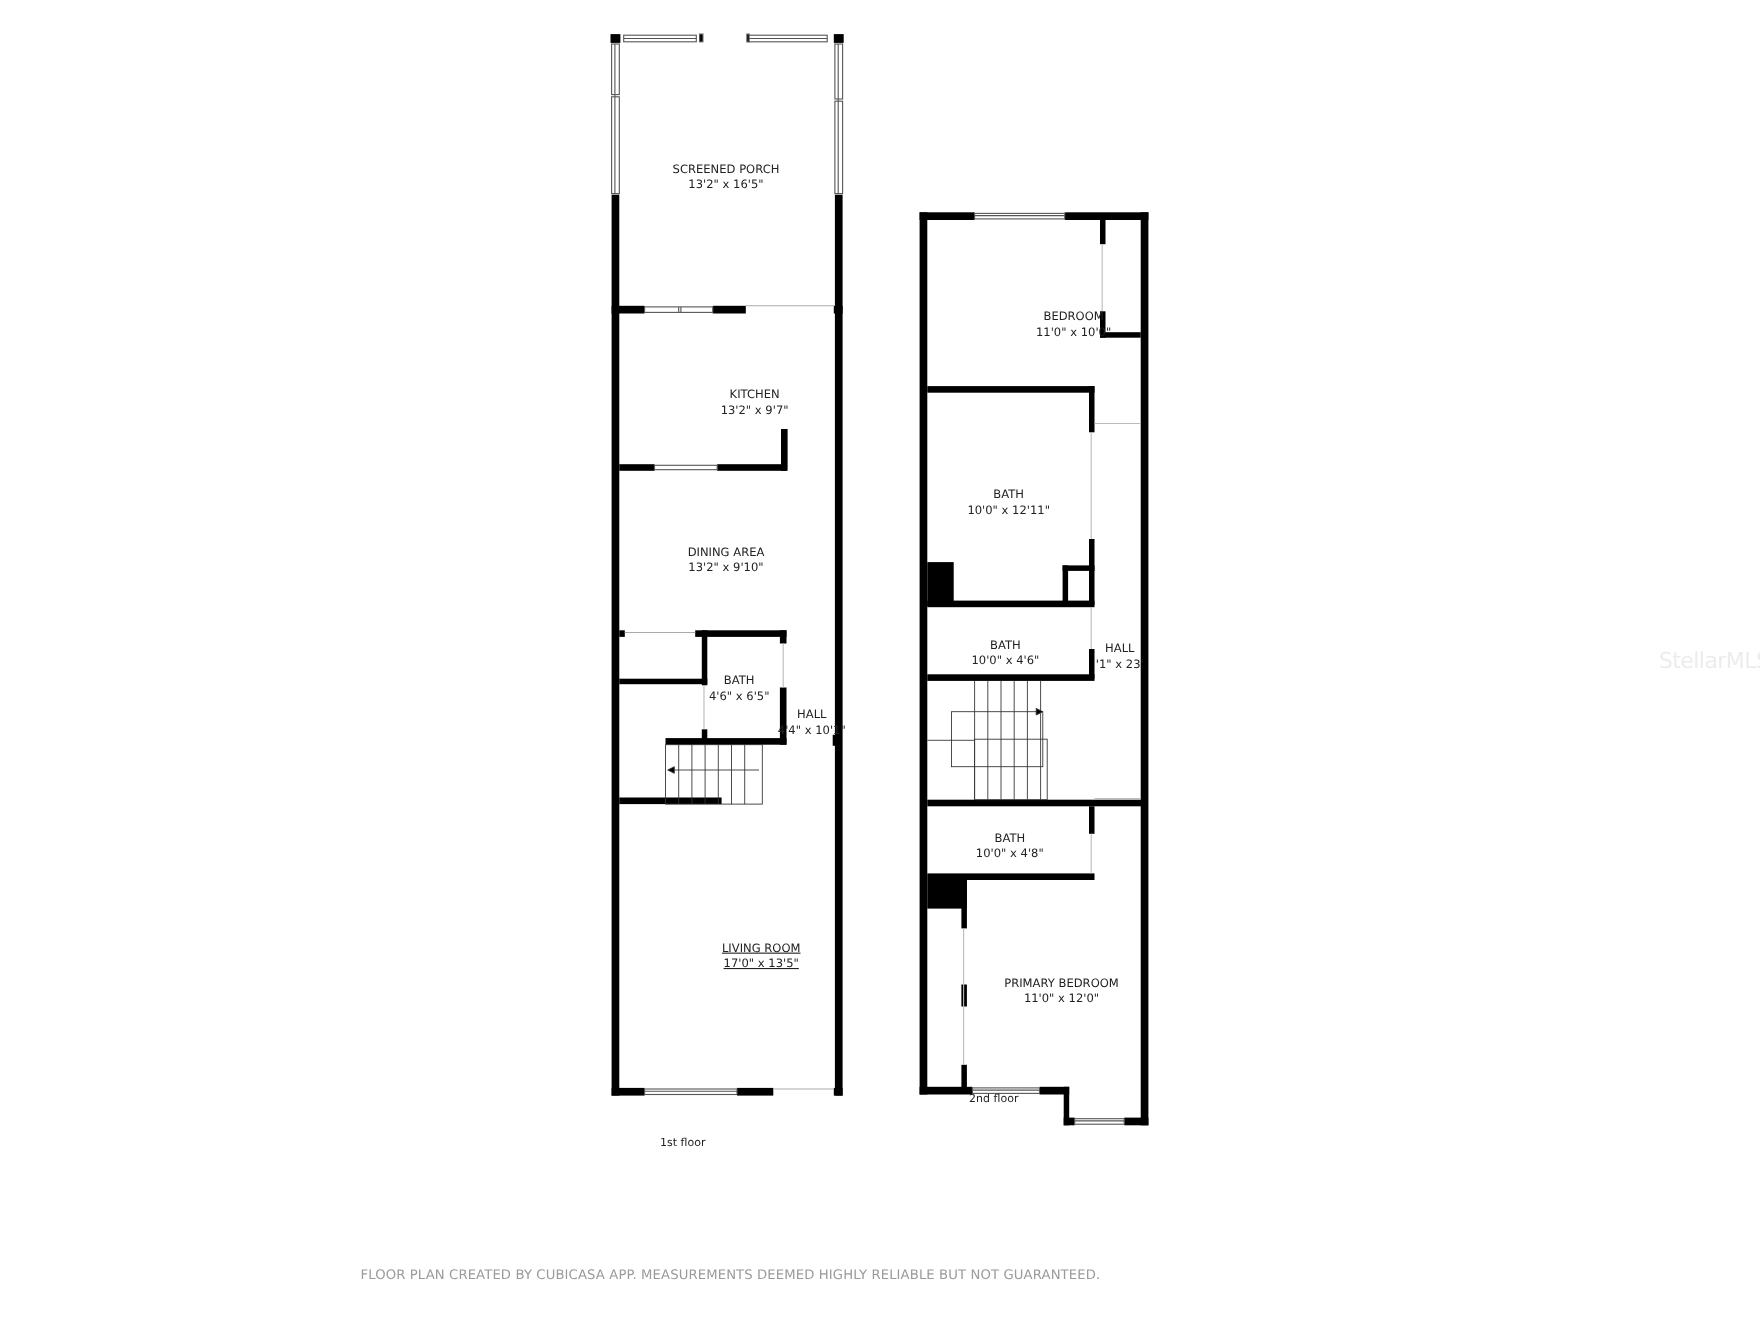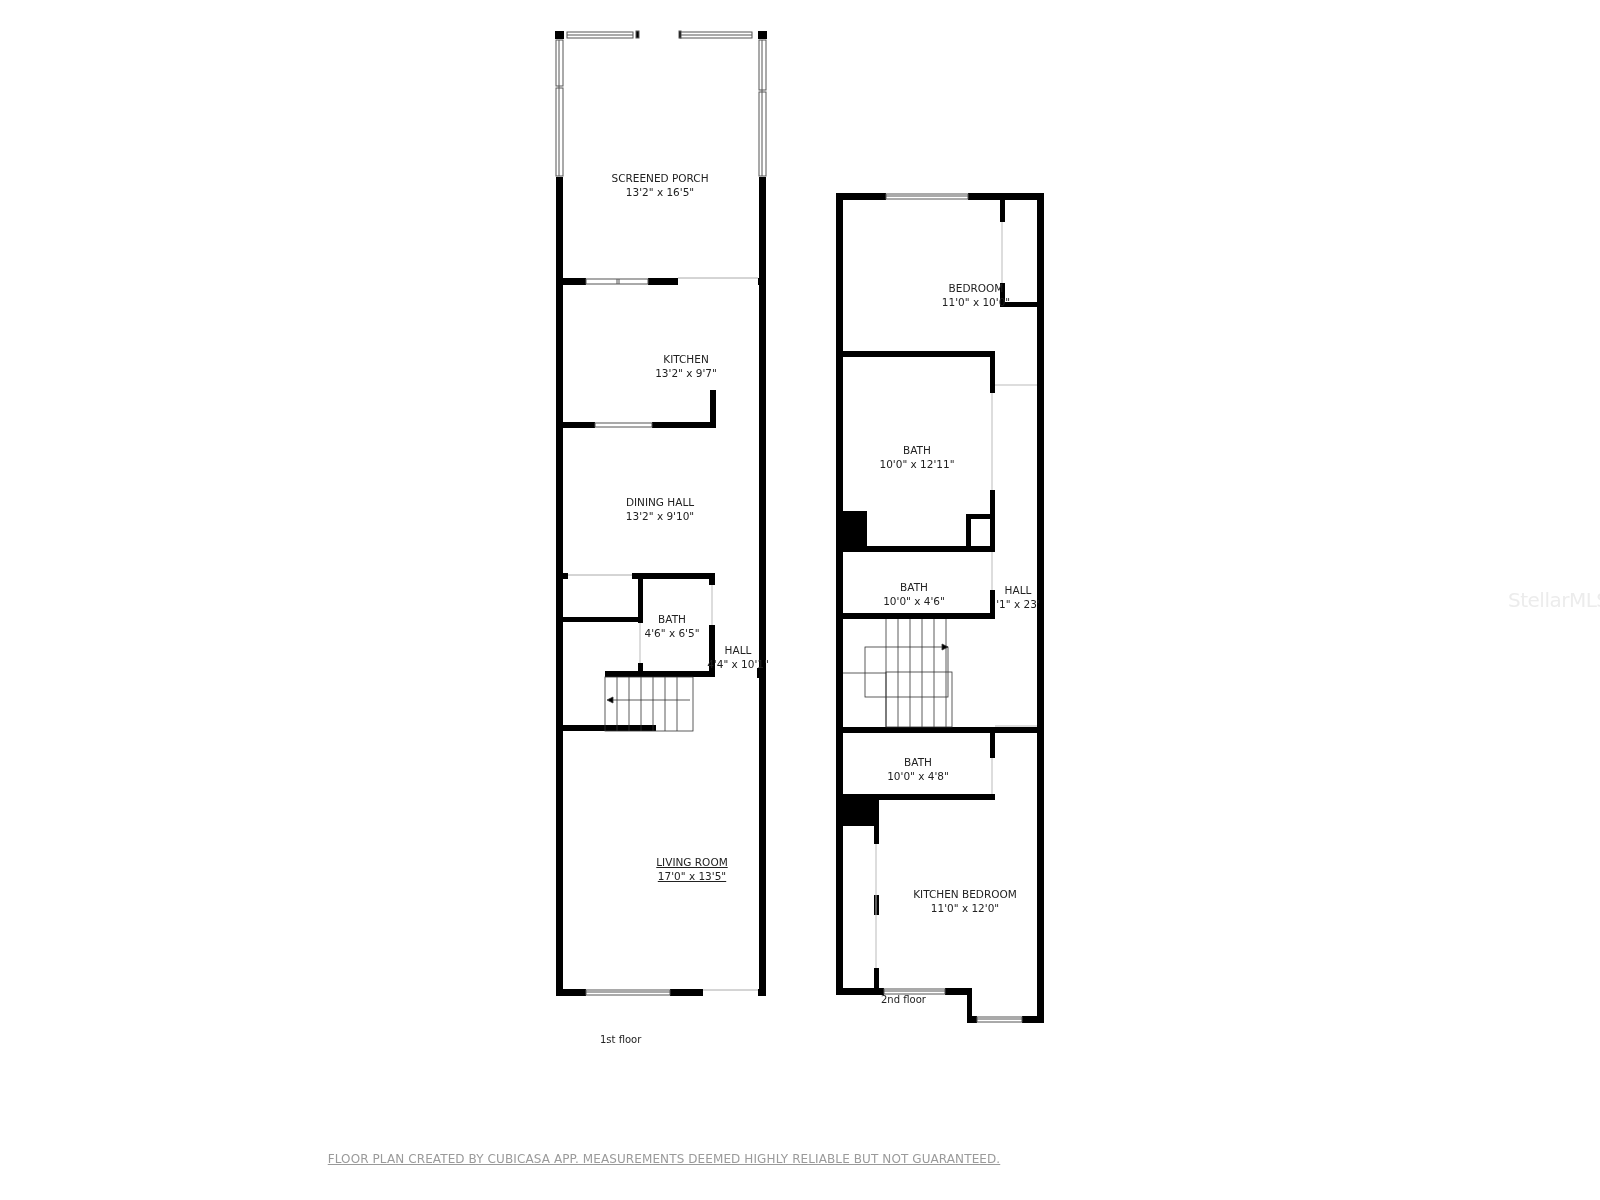--- a/index.html
+++ b/index.html
@@ -1,21 +1,21 @@
 <!DOCTYPE html>
 <html><head>
   <meta charset="utf-8">
   <style>
     html, body { margin: 0; padding: 0; background: #ffffff; }
     body { width: 1600px; height: 1200px; position: relative; overflow: hidden; font-family: "DejaVu Sans", sans-serif; }
     svg { position: absolute; left: 0; top: 0; }
     .lbl { position: absolute; text-align: center; color: #222; font-size: 10.5px; line-height: 14px; white-space: nowrap; transform: translateX(-50%); }
     .lbl span { display: block; }
     .floor-label { position: absolute; font-size: 10px; color: #222; margin-left: 43px; }
-    .footer { position: absolute; left: 0; width: 1328px; top: 1152px; text-align: center; font-size: 12px; color: #9a9a9a; letter-spacing: 0.1px; text-decoration: underline; }
+    .footer { position: absolute; left: 0; width: 1328px; top: 1152px; text-align: center; font-size: 12px; color: #9a9a9a; letter-spacing: 0.1px; }
     .watermark { position: absolute; left: 1508px; top: 588px; font-size: 20px; color: #ececec; font-family: "DejaVu Sans", sans-serif; letter-spacing: -0.5px; }
   </style>
 </head>
 <body>
 
 <svg width="1600" height="1200" viewBox="0 0 1600 1200">
 
   <g fill="#000">
 
     <rect x="555" y="31" width="9" height="8"></rect>
@@ -161,30 +161,30 @@
     <line x1="922" y1="619" x2="922" y2="727"></line>
     <line x1="934" y1="619" x2="934" y2="727"></line>
     <line x1="946" y1="619" x2="946" y2="727"></line>
     <rect x="865" y="647" width="83" height="50"></rect>
     <rect x="886" y="672" width="66" height="55"></rect>
     <line x1="843" y1="673" x2="886" y2="673"></line>
     <path d="M948 647 L942 644 L942 650 Z" fill="#000"></path>
   </g>
 </svg>
 
-<div class="lbl" style="left:660px; top:171px;">
+<div class="lbl" style="left:660px; top:147px;">
   <span>SCREENED PORCH</span>
   <span>13'2" x 16'5"</span>
 </div>
 <div class="lbl" style="left:686px; top:352px;">
   <span>KITCHEN</span>
   <span>13'2" x 9'7"</span>
 </div>
 <div class="lbl" style="left:660px; top:495px;">
-  <span>DINING HALL</span>
+  <span>DINING AREA</span>
   <span>13'2" x 9'10"</span>
 </div>
 <div class="lbl" style="left:672px; top:612px;">
   <span>BATH</span>
   <span>4'6" x 6'5"</span>
 </div>
 <div class="lbl" style="left:738px; top:643px;">
   <span>HALL</span>
   <span>4'4" x 10'1"</span>
 </div>
@@ -207,21 +207,21 @@
 </div>
 <div class="lbl" style="left:1018px; top:583px;">
   <span>HALL</span>
   <span>'1" x 23'</span>
 </div>
 <div class="lbl" style="left:918px; top:755px;">
   <span>BATH</span>
   <span>10'0" x 4'8"</span>
 </div>
 <div class="lbl" style="left:965px; top:887px;">
-  <span>KITCHEN BEDROOM</span>
+  <span>PRIMARY BEDROOM</span>
   <span>11'0" x 12'0"</span>
 </div>
 
 <div class="floor-label" style="left:557px; top:1034px;">1st floor</div>
 <div class="floor-label" style="left:838px; top:994px;">2nd floor</div>
 
 <div class="watermark">StellarMLS</div>
 <div class="footer">FLOOR PLAN CREATED BY CUBICASA APP. MEASUREMENTS DEEMED HIGHLY RELIABLE BUT NOT GUARANTEED.</div>
 
 </body></html>

